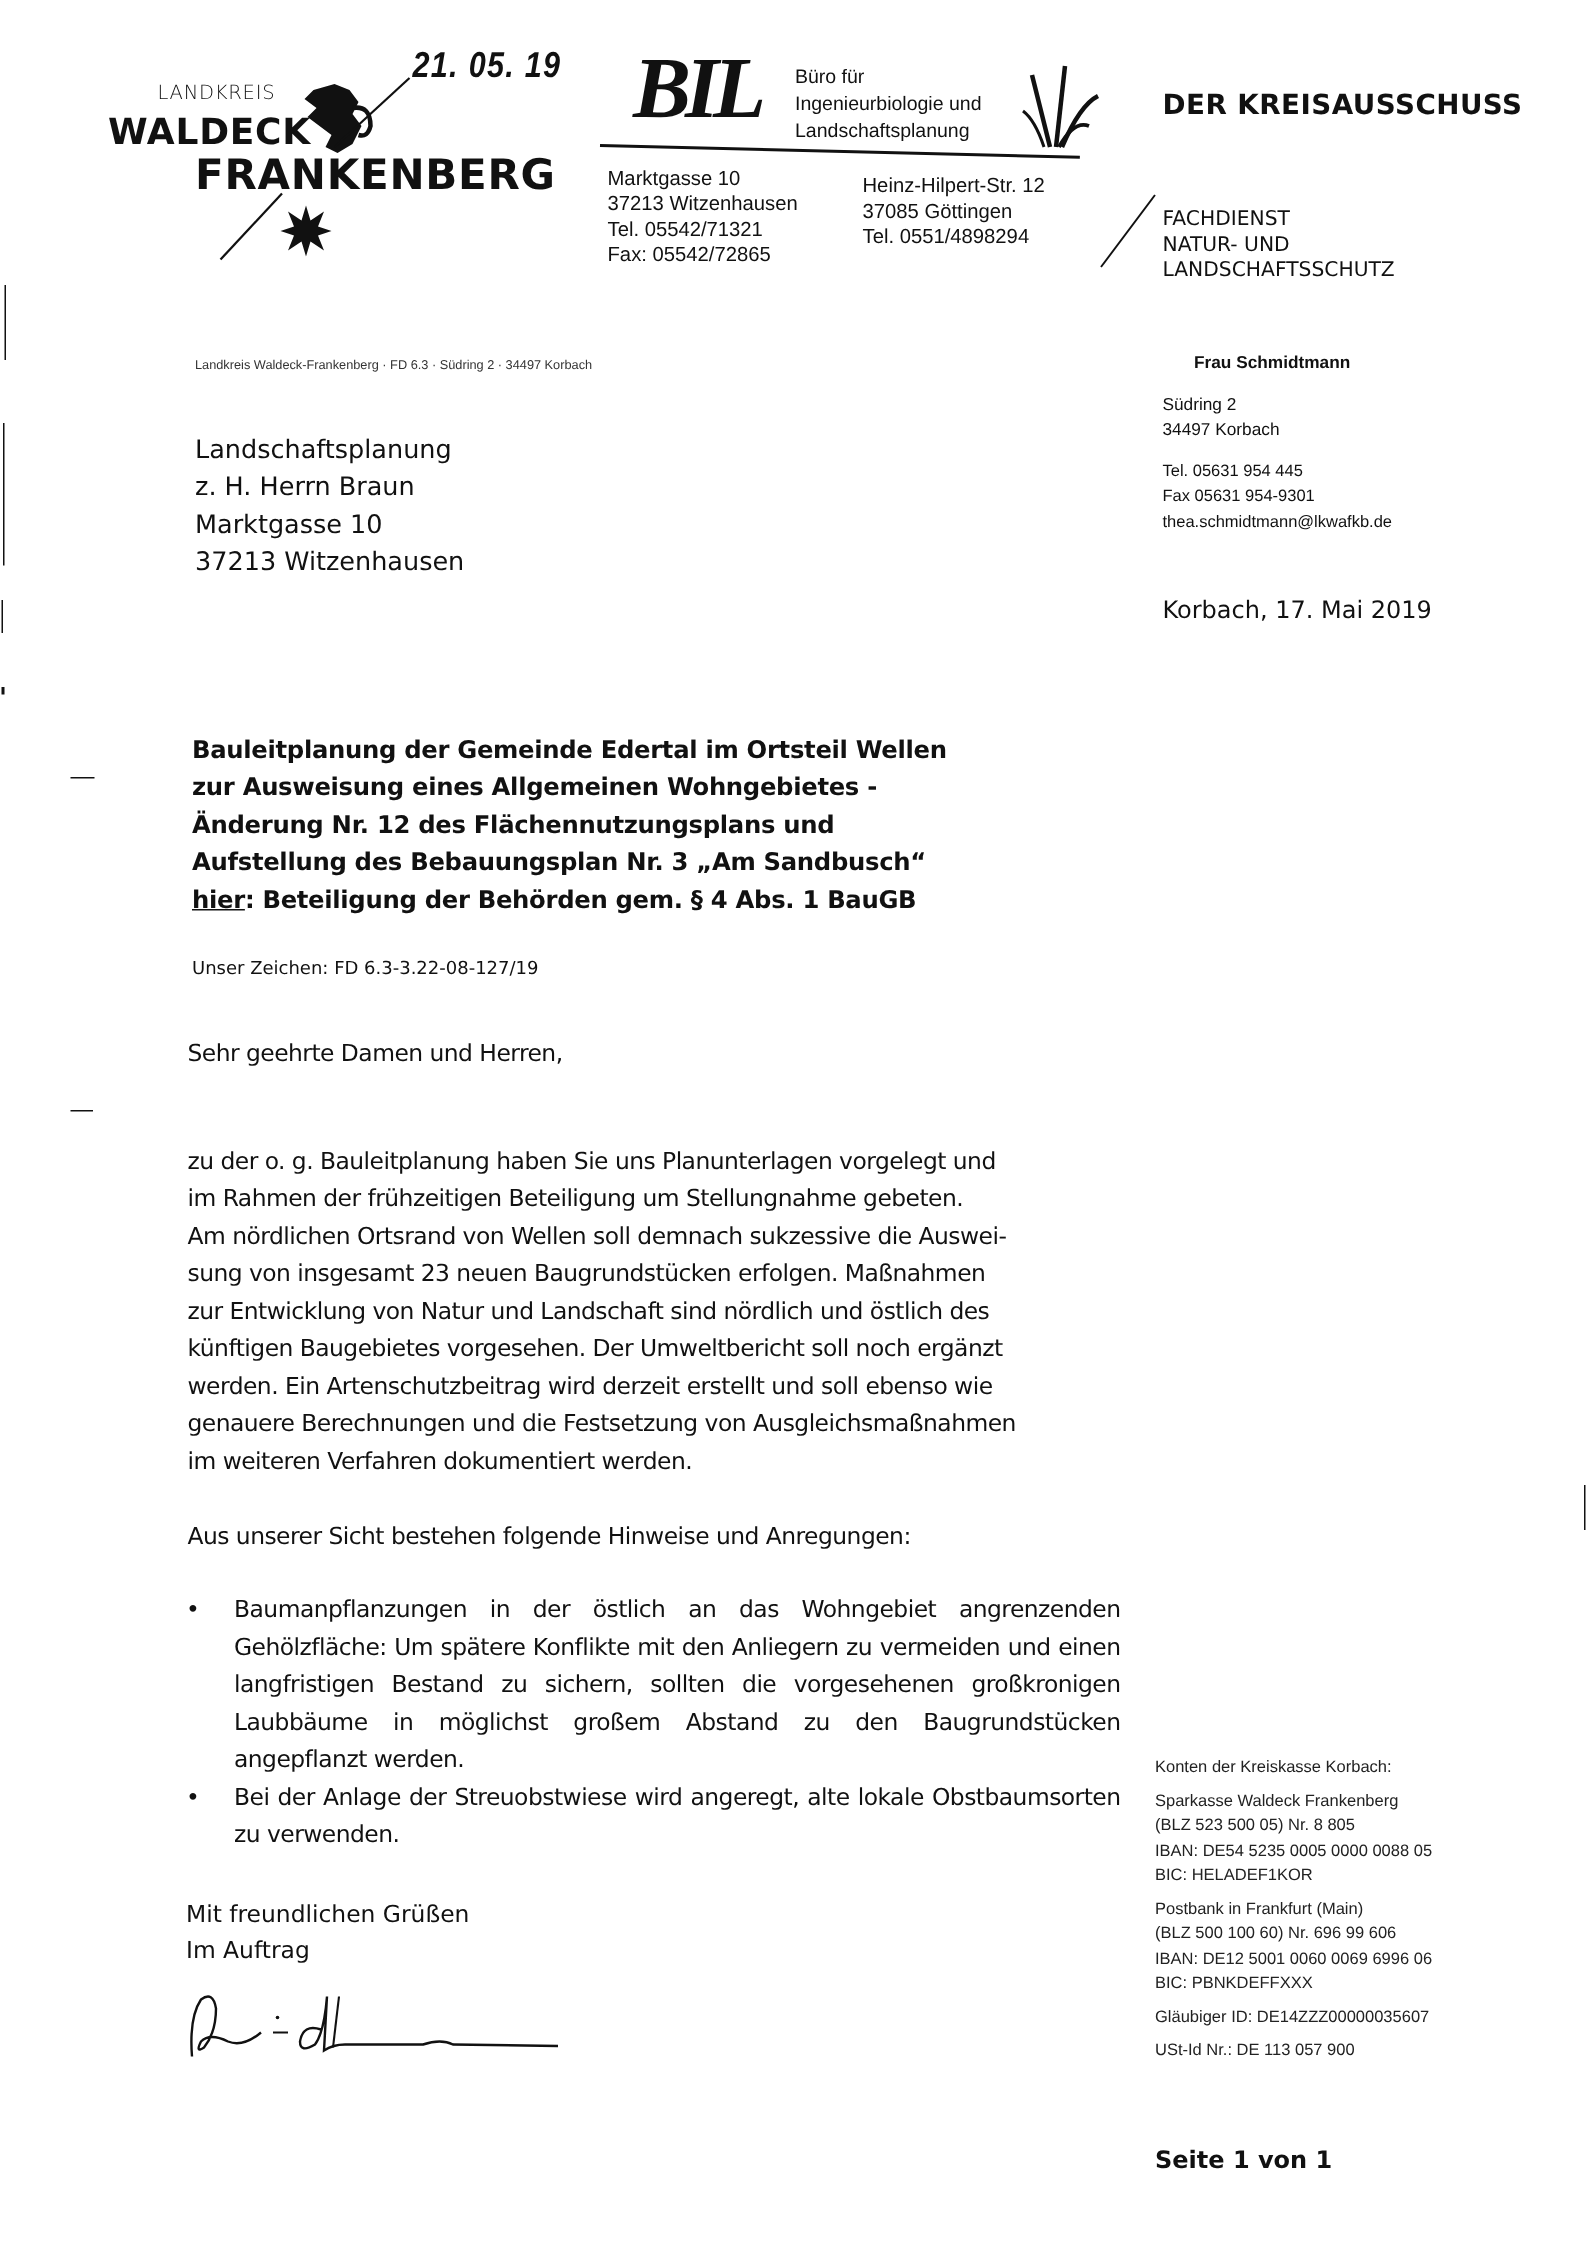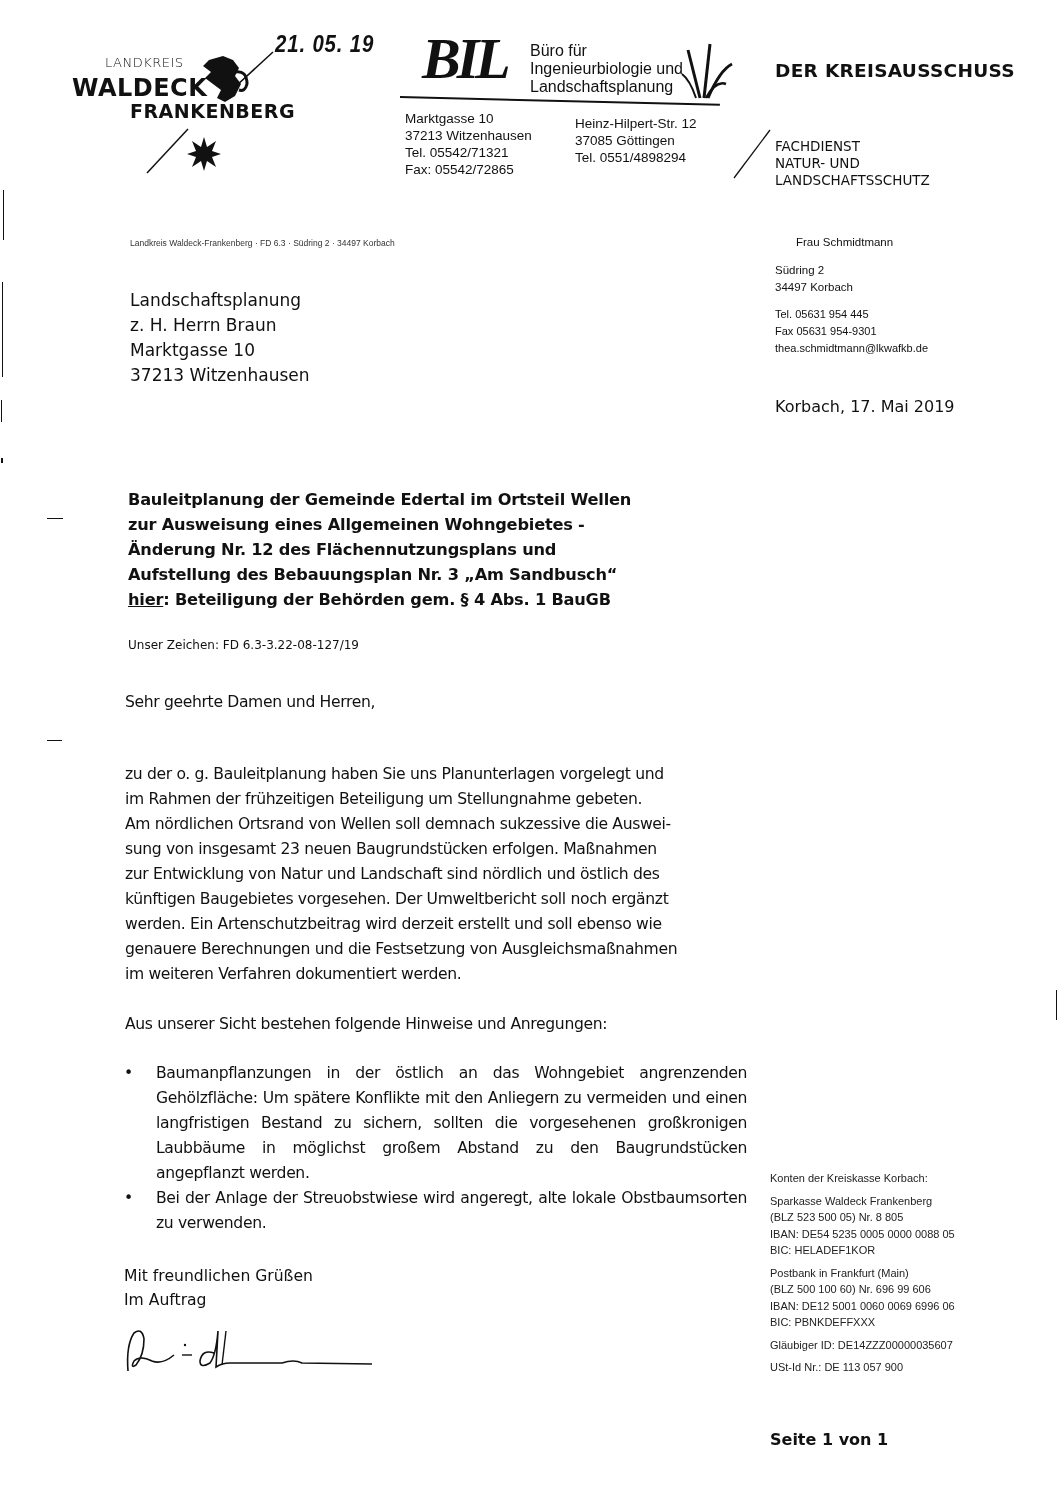--- a/index.html
+++ b/index.html
@@ -25,21 +25,21 @@
       font-weight: 300;
     }
     .logo-waldeck {
       left: 72px; top: 74px;
       font-size: 24px; font-weight: bold;
       letter-spacing: 0.5px;
       font-family: "DejaVu Sans", sans-serif;
     }
     .logo-frankenberg {
       left: 130px; top: 100px;
-      font-size: 19px; font-weight: bold;
+      font-size: 28px; font-weight: bold;
       letter-spacing: 0.5px;
       font-family: "DejaVu Sans", sans-serif;
     }
     .stamp-date {
       left: 275px; top: 30px;
       font-size: 24px; font-weight: bold; font-style: italic;
       font-family: "Liberation Sans", sans-serif;
       letter-spacing: 1px;
       transform: scaleX(0.85);
       transform-origin: left top;
@@ -48,21 +48,21 @@
     
     .bil-mark {
       left: 422px; top: 30px;
       font-size: 58px; font-weight: bold; font-style: italic;
       font-family: "Liberation Serif", serif;
       letter-spacing: -4px;
       line-height: 1;
     }
     .bil-name {
       left: 530px; top: 42px;
-      font-size: 16px; line-height: 18px;
+      font-size: 13px; line-height: 18px;
       font-family: "Liberation Sans", sans-serif;
     }
     .bil-addr {
       font-size: 13.5px; line-height: 17px;
       font-family: "Liberation Sans", sans-serif;
     }
     .bil-addr-left { left: 405px; top: 110px; }
     .bil-addr-right { left: 575px; top: 115px; }
     .bil-line {
       left: 400px; top: 96px; width: 320px; height: 2px;
@@ -93,21 +93,21 @@
     .recipient {
       left: 130px; top: 288px;
       font-size: 17px; line-height: 25px;
       font-family: "DejaVu Sans", sans-serif;
       font-weight: normal;
     }
 
     
     .contact-name {
       left: 775px; top: 236px;
-      font-size: 11.5px; font-weight: normal; padding-left: 21px;
+      font-size: 11.5px; font-weight: bold; padding-left: 21px;
     }
     .contact-addr {
       left: 775px; top: 262px;
       font-size: 11.5px; line-height: 17px;
     }
     .contact-comm {
       left: 775px; top: 306px;
       font-size: 11px; line-height: 17px;
     }
     .letter-date {

